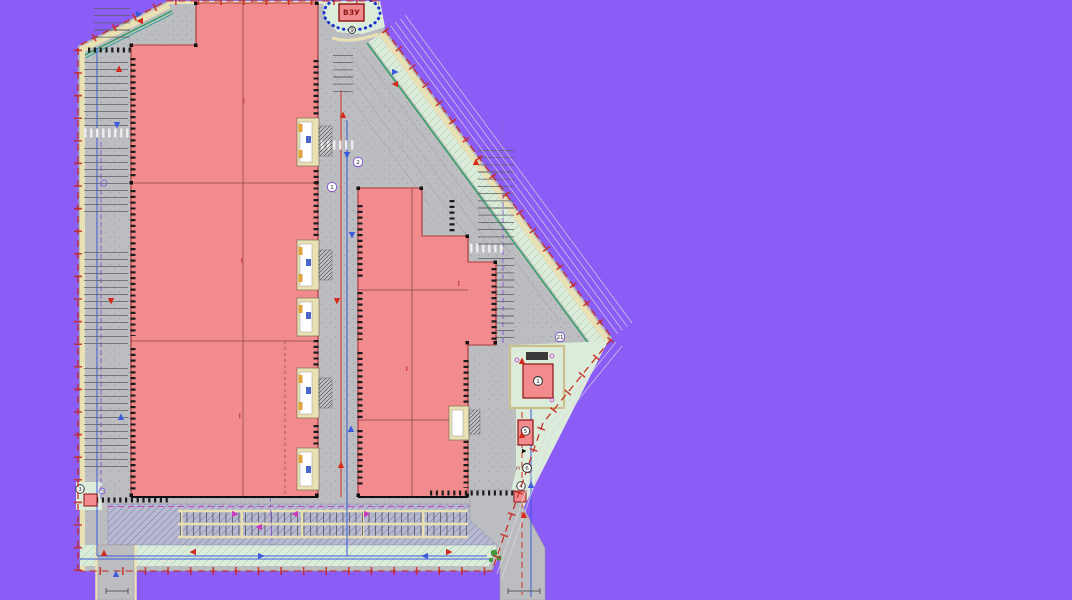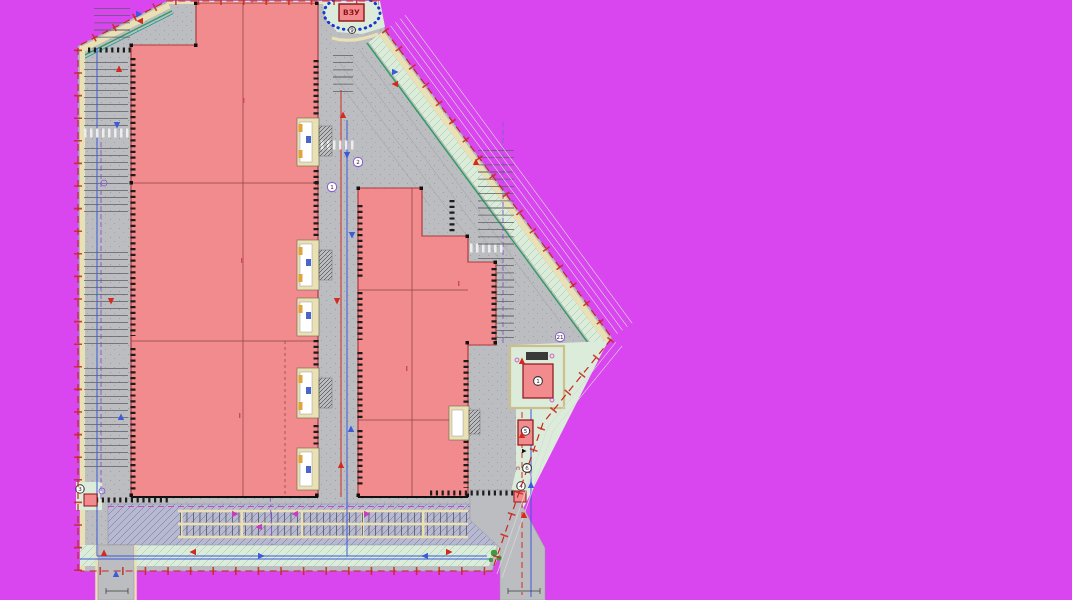--- a/index.html
+++ b/index.html
@@ -1,16 +1,16 @@
 <!DOCTYPE html>
 <html><head>
 <meta charset="utf-8">
 <style>
   html,body{margin:0;padding:0;background:#fff;}
-  .stage{position:relative;width:1072px;height:600px;background:#d946ef;overflow:hidden;
+  .stage{position:relative;width:1072px;height:600px;background:#8b5cf6;overflow:hidden;
          font-family:"DejaVu Sans", sans-serif;}
   svg{display:block}
   
   .bnd{fill:none;stroke:#c8271d;stroke-width:1.2;stroke-dasharray:7 5;}
   .bndtick{fill:none;stroke:#c8271d;stroke-width:8;stroke-dasharray:1.6 21;opacity:.85;}
   .blu{fill:none;stroke:#3b5bdb;stroke-width:1;}
   .pur{fill:none;stroke:#8a5fd0;stroke-width:1;}
   .mag{fill:none;stroke:#c83dbe;stroke-width:.9;}
   .redl{fill:none;stroke:#d42a1e;stroke-width:1;}
   .grn{fill:none;stroke:#2f9e60;stroke-width:1.4;}

